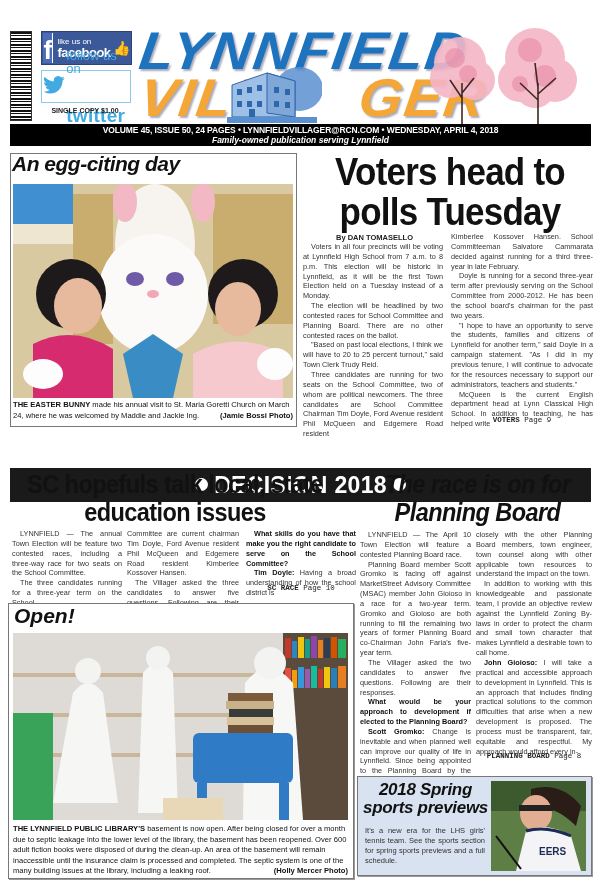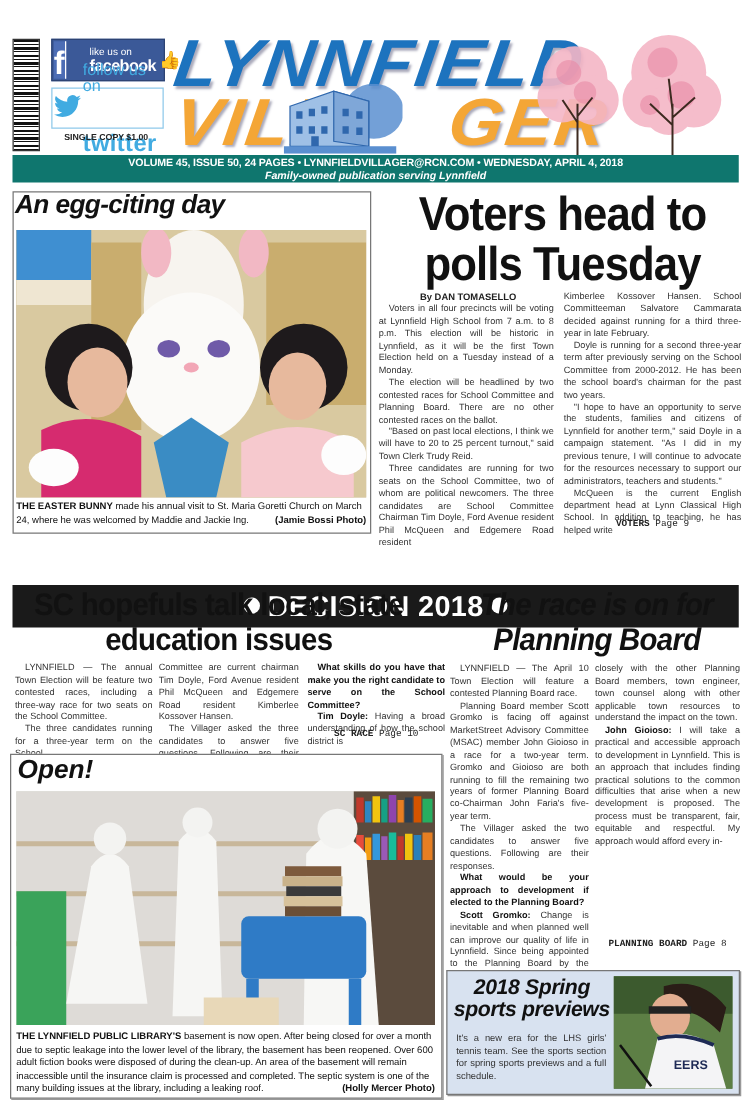--- a/index.html
+++ b/index.html
@@ -3,38 +3,38 @@
 <meta charset="utf-8">
 <style>
   html, body { margin: 0; padding: 0; background: #ffffff; }
   body { width: 600px; height: 882px; position: relative; overflow: hidden; font-family: "Liberation Sans", sans-serif; color: #222; }
   .abs { position: absolute; }
 
   
   .barcode { left: 10px; top: 31px; width: 20px; height: 88px; border: 1px solid #333; background: repeating-linear-gradient(180deg, #111 0 2px, #fff 2px 3px, #111 3px 4px, #fff 4px 6px); }
   .fb { left: 41px; top: 31px; width: 89px; height: 32px; background: #3b5998; border: 1px solid #2d4373; display: flex; align-items: center; }
   .fb .f { width: 20px; height: 30px; background: #4c6db5; color: #fff; font-weight: bold; font-size: 26px; display: flex; align-items: flex-end; justify-content: center; font-family: "Liberation Sans", sans-serif; border-right: 1px solid #fff; margin-left: 1px; line-height: 1; }
-  .fb .txt { color: #fff; padding-left: 19px; font-family: "Liberation Sans Narrow", "Liberation Sans", sans-serif; line-height: 1; }
+  .fb .txt { color: #fff; padding-left: 4px; font-family: "Liberation Sans Narrow", "Liberation Sans", sans-serif; line-height: 1; }
   .fb .txt .s { font-size: 8px; display: block; }
   .fb .txt .b { font-size: 13px; font-weight: bold; letter-spacing: -0.5px; display: block; }
   .fb .thumb { color: #fff; font-size: 14px; margin-left: 3px; }
   .tw { left: 41px; top: 70px; width: 88px; height: 31px; background: #fff; border: 1px solid #8ec9ea; display: flex; align-items: center; }
   .tw .bird { color: #41abe1; font-size: 22px; width: 26px; text-align: center; }
   .tw .txt { line-height: 1; }
   .tw .txt .s { font-size: 13px; color: #41abe1; display: block; }
   .tw .txt .b { font-size: 19px; color: #41abe1; font-weight: bold; display: block; letter-spacing: 0.3px; margin-top: 31px; }
   .single { left: 41px; top: 107px; width: 88px; text-align: center; font-size: 7px; font-weight: bold; color: #222; }
 
   .logo1 { left: 140px; top: 23px; font-size: 56px; font-style: italic; font-weight: bold; color: #1d73be; letter-spacing: 2px; font-family: "Liberation Sans", sans-serif; transform: skewX(-8deg) scaleY(0.95); text-shadow: 2px 2px 2px #aab; line-height: 1; }
   .logo2 { left: 140px; top: 70px; font-size: 56px; font-style: italic; font-weight: bold; color: #f4a636; letter-spacing: 2px; font-family: "Liberation Sans", sans-serif; transform: skewX(-8deg) scaleY(0.95); text-shadow: 2px 2px 2px #aab; line-height: 1; }
   .logo2 .gap { display: inline-block; width: 90px; }
   .house { left: 227px; top: 67px; width: 95px; height: 56px; }
   .trees { left: 420px; top: 28px; width: 170px; height: 100px; }
 
-  .banner { left: 10px; top: 124px; width: 581px; height: 22px; background: #0f766e; color: #fff; text-align: center; }
+  .banner { left: 10px; top: 124px; width: 581px; height: 22px; background: #000000; color: #fff; text-align: center; }
   .banner .l1 { font-size: 8.5px; font-weight: bold; letter-spacing: -0.1px; font-family: "Liberation Sans Narrow", "Liberation Sans", sans-serif; padding-top: 1px; line-height: 10px; }
   .banner .l2 { font-size: 8.5px; font-weight: bold; font-style: italic; line-height: 10px; }
 
   
   .eggbox { left: 10px; top: 153px; width: 285px; height: 272px; border: 1px solid #777; background: #fff; }
   .egghead { left: 12px; top: 152px; font-size: 21px; font-weight: bold; font-style: italic; color: #111; letter-spacing: -0.5px; font-family: "Liberation Sans", sans-serif; }
   .eggphoto { left: 13px; top: 184px; width: 280px; height: 214px; overflow: hidden; background: #c9b792; }
   .caption { font-size: 7.6px; line-height: 10.5px; color: #111; }
   .eggcap { left: 13px; top: 400px; width: 280px; }
   .cap-credit { float: right; font-weight: bold; }
@@ -221,20 +221,21 @@
 <div class="abs pbhead">The race is on for Planning Board</div>
 <div class="abs col pbcol1">
   <p>LYNNFIELD — The April 10 Town Election will feature a contested Planning Board race.</p>
   <p>Planning Board member Scott Gromko is facing off against MarketStreet Advisory Committee (MSAC) member John Gioioso in a race for a two-year term. Gromko and Gioioso are both running to fill the remaining two years of former Planning Board co-Chairman John Faria's five-year term.</p>
   <p>The Villager asked the two candidates to answer five questions. Following are their responses.</p>
   <p><b>What would be your approach to development if elected to the Planning Board?</b></p>
   <p><b>Scott Gromko:</b><span> Change is inevitable and when planned well can improve our quality of life in Lynnfield. Since being appointed to the Planning Board by the Board of Selectmen, I find it very important to take a team approach and work</span></p>
 </div>
 <div class="abs col pbcol2">
   <p style="text-indent:0">closely with the other Planning Board members, town engineer, town counsel along with other applicable town resources to understand the impact on the town.</p>
+  <p>In addition to working with this knowledgeable and passionate team, I provide an objective review against the Lynnfield Zoning By-laws in order to protect the charm and small town character that makes Lynnfield a desirable town to call home.</p>
   <p><b>John Gioioso:</b><span> I will take a practical and accessible approach to development in Lynnfield. This is an approach that includes finding practical solutions to the common difficulties that arise when a new development is proposed. The process must be transparent, fair, equitable and respectful. My approach would afford every in-</span></p>
 </div>
 <div class="abs jump pbjump"><b>PLANNING BOARD</b><span> Page 8</span></div>
 
 <div class="abs openbox"></div>
 <div class="abs openhead">Open!</div>
 <svg class="abs openphoto" viewBox="0 0 335 187" preserveAspectRatio="none">
   <rect width="335" height="187" fill="#dedbd7"></rect>
   <rect x="0" y="40" width="260" height="4" fill="#c8b79a"></rect>
   <rect x="0" y="80" width="260" height="4" fill="#c8b79a"></rect>

